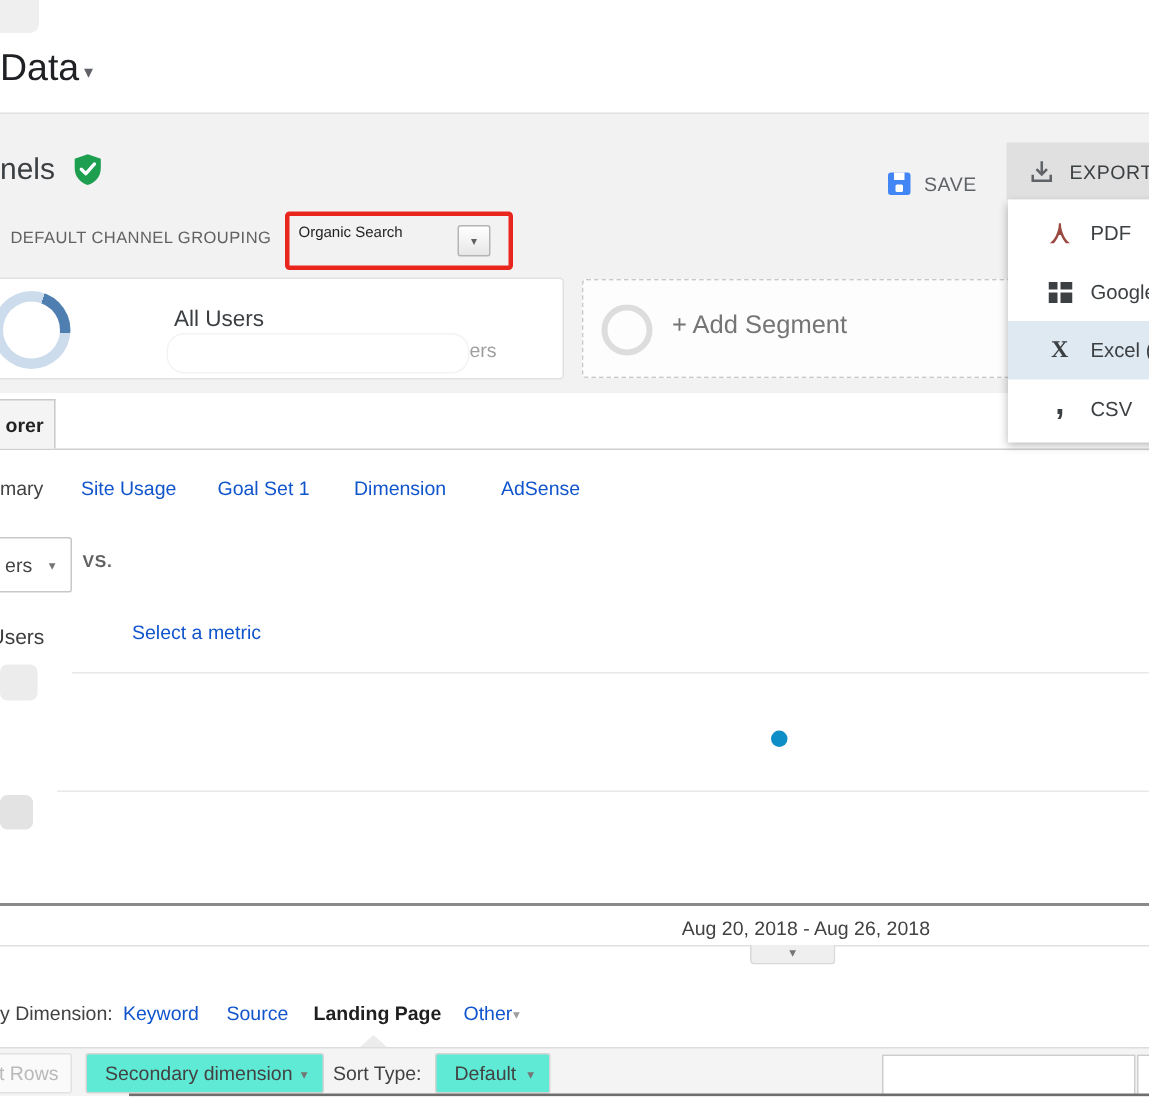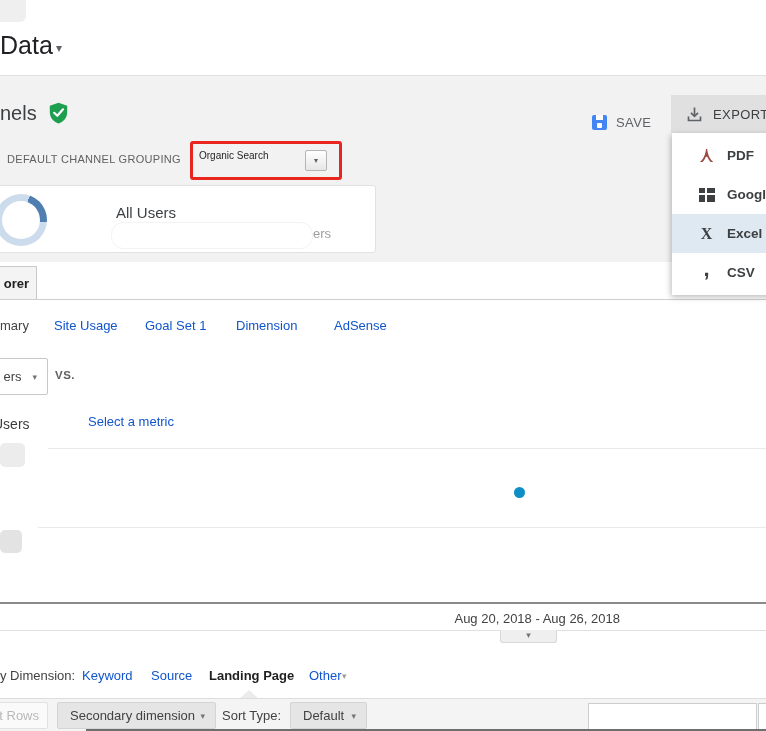--- a/index.html
+++ b/index.html
@@ -24,21 +24,21 @@
   .floppy:before{content:"";position:absolute;left:4px;top:0;width:7px;height:5px;background:#fff;}
   .floppy:after{content:"";position:absolute;left:5px;top:8px;width:5px;height:5px;background:#fff;border-radius:1px;}
 
   .export-btn{left:671px;top:95px;width:99px;height:38px;background:#e0e0e0;display:flex;align-items:center;gap:10px;padding-left:15px;box-sizing:border-box;cursor:pointer;}
   .export-txt{font-size:13px;color:#3c4043;letter-spacing:.4px;}
 
   
   .menu{left:672px;top:133px;width:120px;height:162px;background:#fff;box-shadow:-1px 2px 6px rgba(0,0,0,.28);z-index:60;padding-top:3px;box-sizing:border-box;}
   .menu-row{height:39px;display:flex;align-items:center;gap:12px;padding-left:26px;cursor:pointer;}
   .menu-row.hl{background:#dfe9f1;}
-  .menu-label{font-size:13.5px;color:#3c4043;white-space:nowrap;font-weight:bold;}
+  .menu-label{font-size:13.5px;color:#3c4043;white-space:nowrap;}
   .mi{width:17px;height:17px;display:flex;align-items:center;justify-content:center;flex:0 0 17px;}
   .icon-x{font-family:"Liberation Serif",serif;font-weight:bold;font-size:16px;color:#3c4043;line-height:1;}
   .icon-comma{font-weight:bold;font-size:22px;color:#3c4043;line-height:0;margin-top:-8px;}
 
   
   .grouping-label{left:7px;top:153px;font-size:11px;color:#616161;letter-spacing:.3px;}
   .red-box{left:190px;top:141px;width:146px;height:33px;border:3px solid #e8261e;border-radius:3px;z-index:5;}
   .grouping-value{left:199px;top:150px;font-size:10px;color:#1f1f1f;}
   .mini-dd{left:305px;top:150px;width:20px;height:19px;border:1px solid #b5b5b5;border-radius:2px;
            background:linear-gradient(#fff,#e7e7e7);font-size:8px;color:#616161;display:flex;align-items:center;justify-content:center;cursor:pointer;}
@@ -89,21 +89,21 @@
 
   
   .dim{top:668px;font-size:13px;}
   .dim-label{color:#424242;}
   .dim-active{font-weight:bold;color:#1f1f1f;}
   .other-caret{left:342px;top:671px;font-size:9px;color:#9e9e9e;}
   .notch{left:240px;top:690px;width:0;height:0;border-left:9px solid transparent;border-right:9px solid transparent;border-bottom:8px solid #ececec;z-index:3;}
 
   
   .toolbar{left:0;right:0;top:698px;bottom:0;background:#f4f4f4;border-top:1px solid #dddddd;}
-  .tb-btn{position:absolute;height:27px;background:#e5e5e5;border:1px solid #d4d4d4;border-radius:2px;box-sizing:border-box;
+  .tb-btn{position:absolute;height:27px;background:#5eead4;border:1px solid #d4d4d4;border-radius:2px;box-sizing:border-box;
           display:flex;align-items:center;font-size:13px;color:#424242;cursor:pointer;}
   .btn-plot{left:-28px;top:702px;width:76px;background:#fafafa;border-color:#e2e2e2;color:#b9b9b9;justify-content:flex-end;padding-right:8px;cursor:default;}
   .btn-secondary{left:57px;top:702px;width:159px;justify-content:space-between;padding:0 10px 0 12px;}
   .sort-label{left:222px;top:708px;font-size:13px;color:#424242;}
   .btn-default{left:290px;top:702px;width:77px;justify-content:space-between;padding:0 10px 0 12px;}
   .search-input{left:588px;top:703px;width:169px;height:29px;border:1px solid #cdcdcd;background:#fff;box-sizing:border-box;font:13px "Liberation Sans",sans-serif;padding:0 6px;outline:none;}
   .search-extra{left:758px;top:703px;width:40px;height:29px;background:#fff;border:1px solid #cdcdcd;box-sizing:border-box;}
   .table-edge{left:86px;right:0;bottom:0;height:2px;background:#6e6e6e;}
 </style>
 </head>
@@ -172,20 +172,24 @@
   <div class="abs red-box"></div>
   <div class="abs grouping-value">Organic Search</div>
   <div class="abs mini-dd">▾</div>
 
   <div class="abs seg-card card-all">
     <div class="donut-all"></div>
     <div class="all-users-title">All Users</div>
     <div class="redact-blob"></div>
     <div class="all-users-sub">ers</div>
   </div>
+  <div class="abs seg-card card-add">
+    <div class="donut-add"></div>
+    <div class="add-seg-txt">+ Add Segment</div>
+  </div>
 
   <div class="abs tab-line"></div>
   <div class="abs explorer-tab">orer</div>
 
   <span class="abs subtab subtab-active" style="left:0;">mary</span>
   <span class="abs subtab link" style="left:54px;">Site Usage</span>
   <span class="abs subtab link" style="left:145px;">Goal Set 1</span>
   <span class="abs subtab link" style="left:236px;">Dimension</span>
   <span class="abs subtab link" style="left:334px;">AdSense</span>
 

